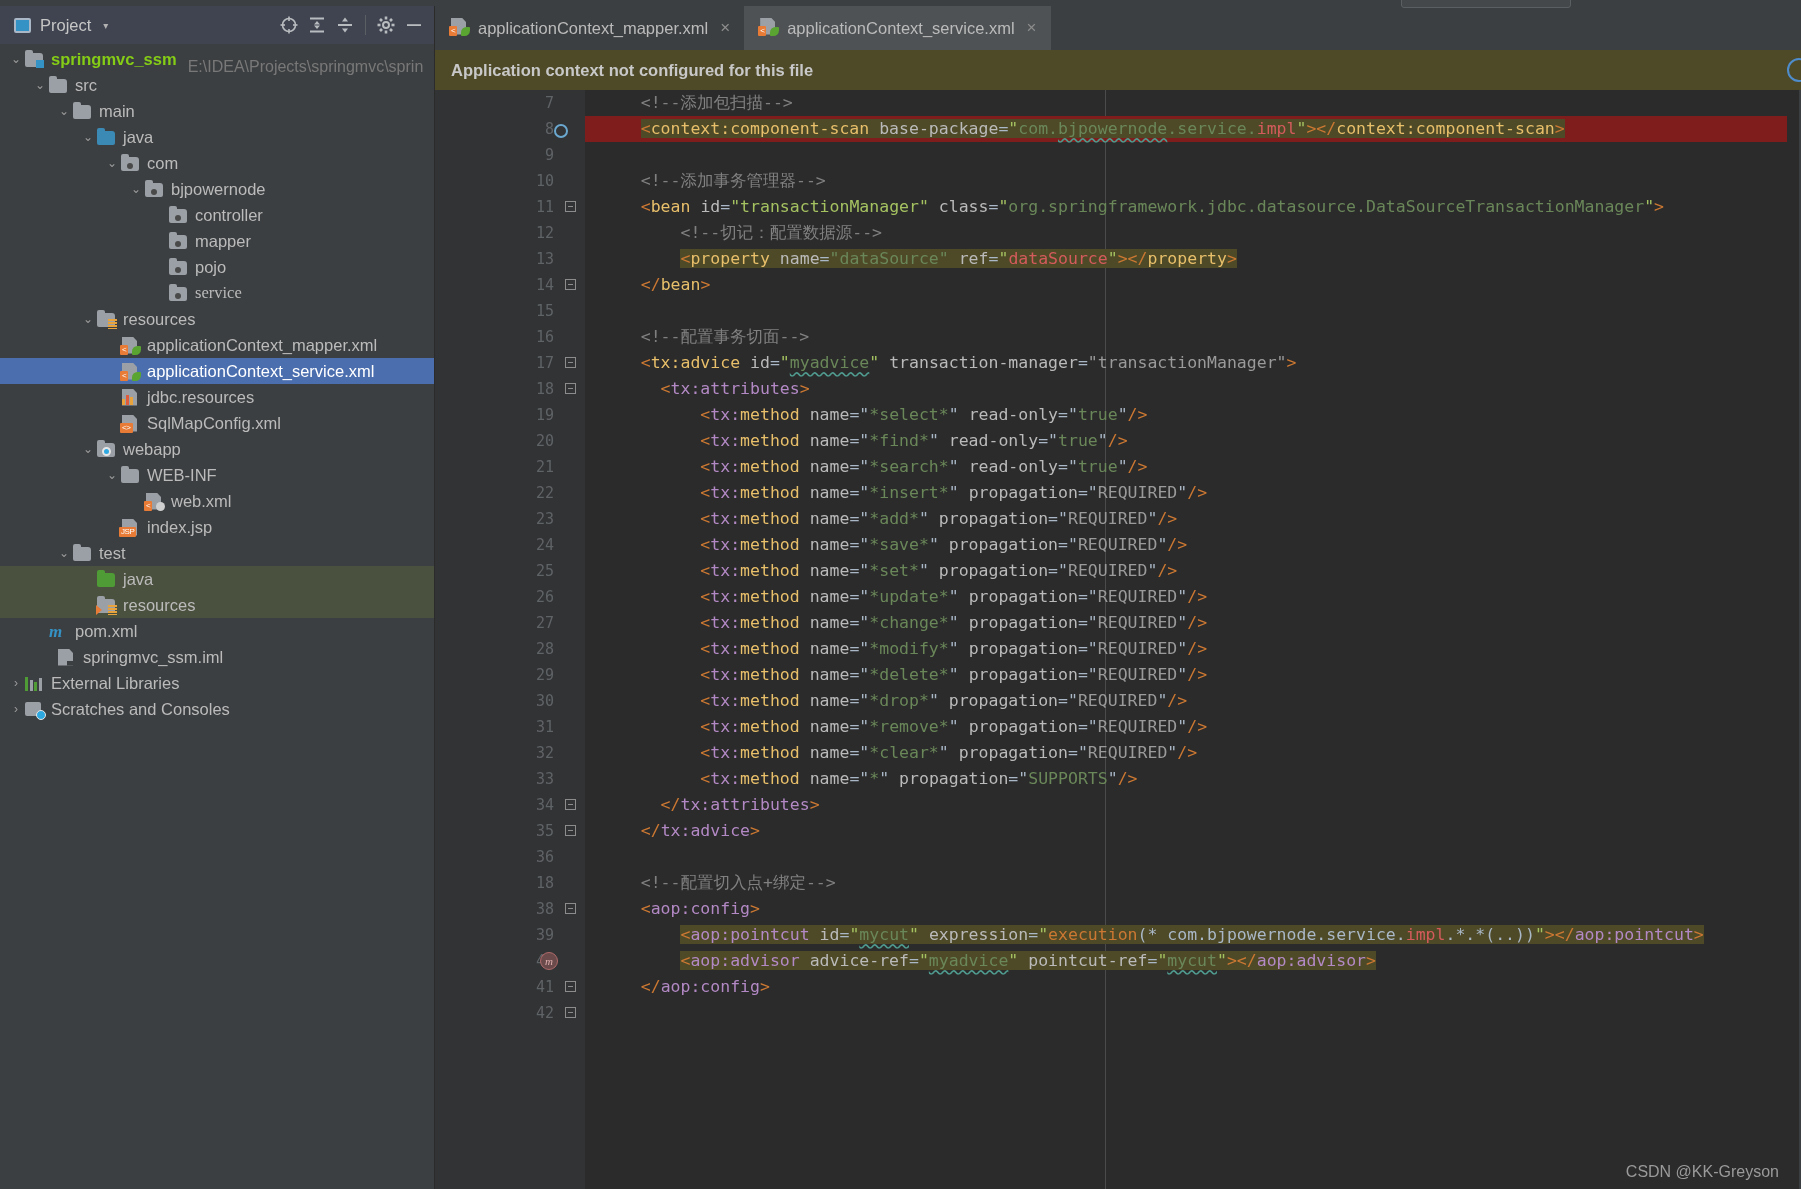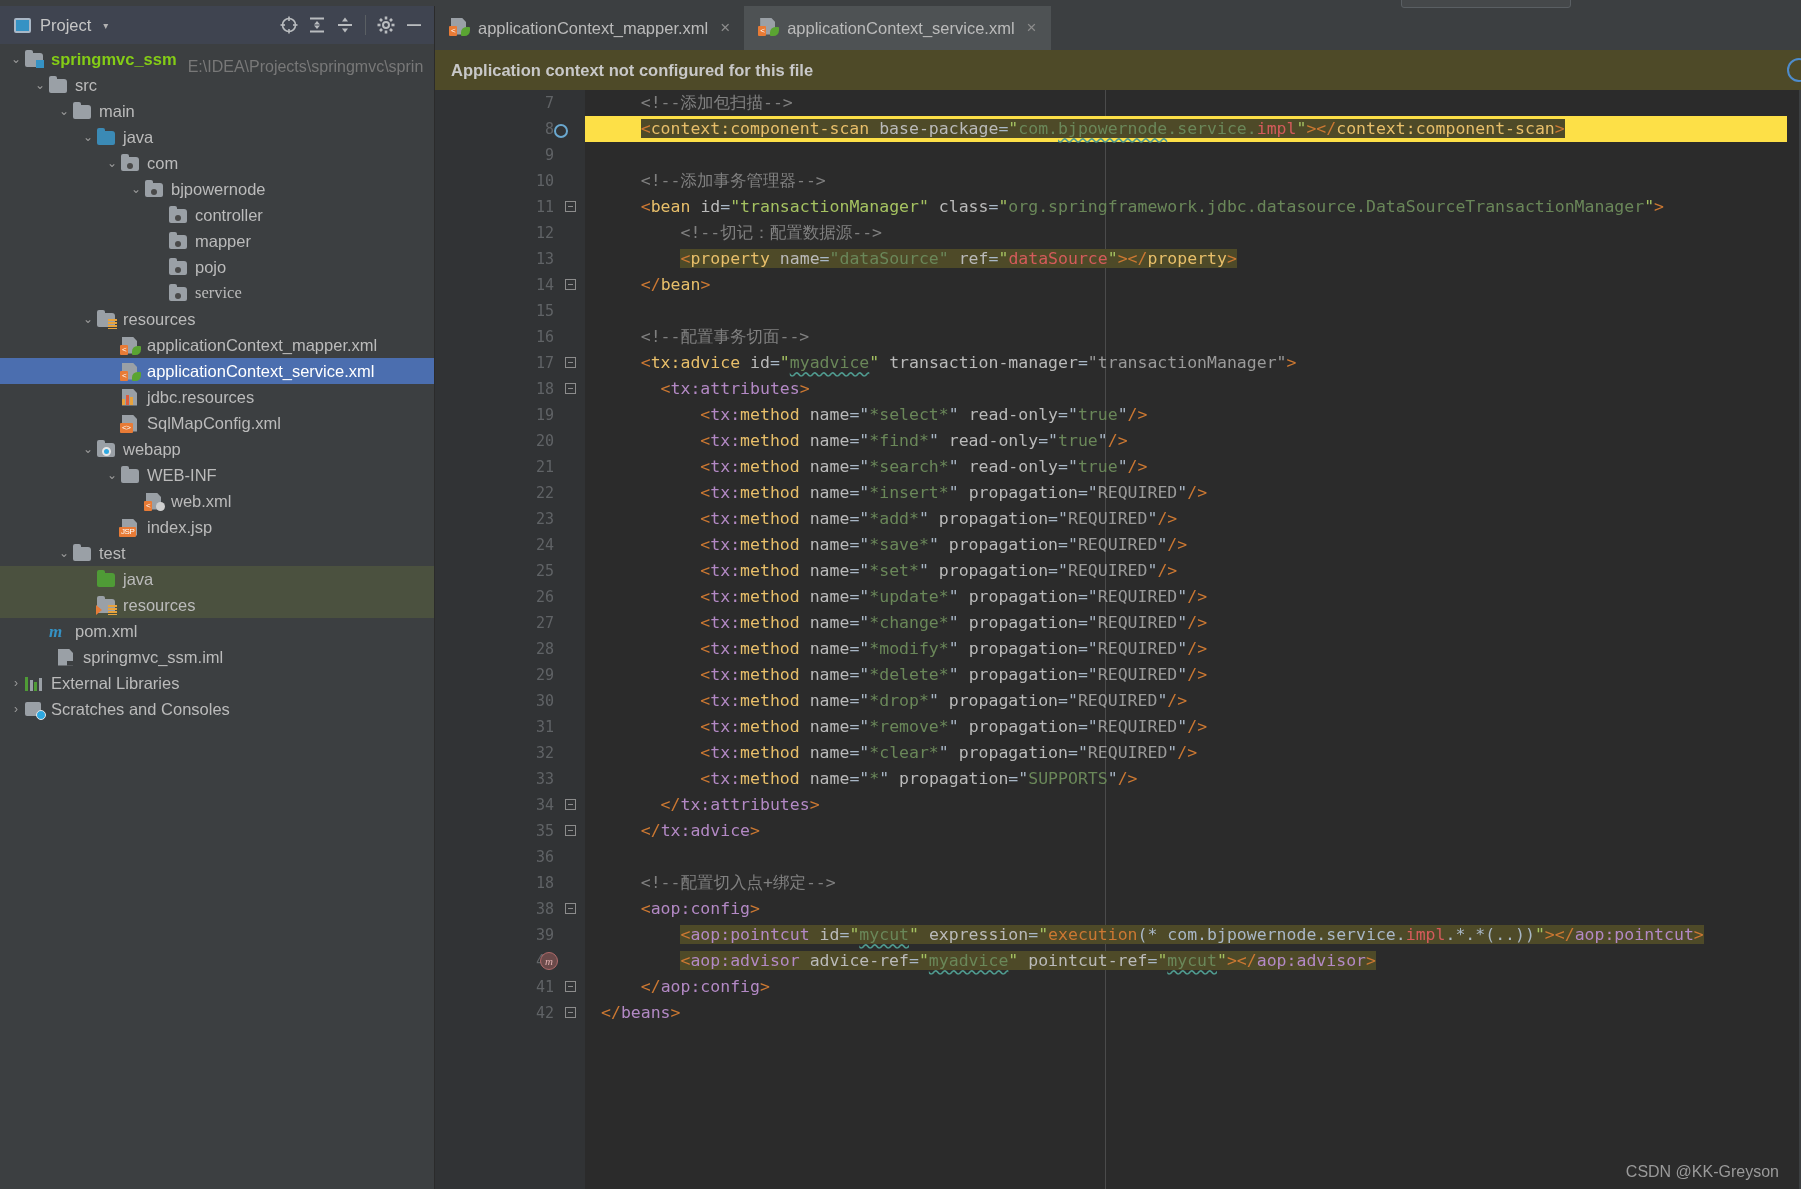--- a/index.html
+++ b/index.html
@@ -206,21 +206,21 @@
   }
   .bean-gutter {
     width: 18px; height: 18px; border-radius: 50%;
     background: #6a4a4a; border: 1px solid #b06a6a;
     display:flex; align-items:center; justify-content:center;
     color:#e0b0b0; font-size: 11px; font-family:"Liberation Serif", serif; font-style: italic;
   }
 
   .code .row { padding-left: 16px; }
   .hl { background: #4e4a28; }
-  .hl-line { background: #fde047; }
+  .hl-line { background: #7f1d1d; }
 
   .indent-guide {
     position: absolute; top: 0; bottom: 0; width: 1px; background: #4b4b4b;
   }
 
   
   .c-comment { color: #808080; }
   .c-tag     { color: #e8bf6a; }
   .c-ns      { color: #b389c5; }
   .c-attr    { color: #bababa; }
@@ -633,21 +633,20 @@
             <div class="row"><span>          </span><span><span class="c-red">&lt;</span><span class="c-ns">tx:</span><span class="c-tag">method</span><span class="c-plain"> </span><span class="c-attr">name</span><span class="c-plain">=</span><span class="c-white">"</span><span class="c-str">*clear*</span><span class="c-white">"</span><span class="c-plain"> </span><span class="c-attr">propagation</span><span class="c-plain">=</span><span class="c-white">"</span><span class="c-grayval">REQUIRED</span><span class="c-white">"</span><span class="c-red">/&gt;</span></span></div>
             <div class="row"><span>          </span><span><span class="c-red">&lt;</span><span class="c-ns">tx:</span><span class="c-tag">method</span><span class="c-plain"> </span><span class="c-attr">name</span><span class="c-plain">=</span><span class="c-white">"</span><span class="c-str">*</span><span class="c-white">"</span><span class="c-plain"> </span><span class="c-attr">propagation</span><span class="c-plain">=</span><span class="c-white">"</span><span class="c-str">SUPPORTS</span><span class="c-white">"</span><span class="c-red">/&gt;</span></span></div>
             <div class="row"><span>      </span><span><span class="c-red">&lt;/</span><span class="c-ns">tx:attributes</span><span class="c-red">&gt;</span></span></div>
             <div class="row"><span>    </span><span><span class="c-red">&lt;/</span><span class="c-ns">tx:advice</span><span class="c-red">&gt;</span></span></div>
             <div class="row"><span></span><span></span></div>
             <div class="row"><span>    </span><span><span class="c-comment">&lt;!--配置切入点+绑定--&gt;</span></span></div>
             <div class="row"><span>    </span><span><span class="c-red">&lt;</span><span class="c-ns">aop:config</span><span class="c-red">&gt;</span></span></div>
             <div class="row"><span>        </span><span class="hl"><span class="c-red">&lt;</span><span class="c-ns">aop:pointcut</span><span class="c-plain"> </span><span class="c-attr">id</span><span class="c-plain">=</span><span class="c-strq">"</span><span class="c-str wavy">mycut</span><span class="c-strq">"</span><span class="c-plain"> </span><span class="c-attr">expression</span><span class="c-plain">=</span><span class="c-strq">"</span><span class="c-orange">execution</span><span class="c-white">(* com.bjpowernode.service.</span><span class="c-pink">impl</span><span class="c-white">.*.*(..))</span><span class="c-strq">"</span><span class="c-red">&gt;</span><span class="c-red">&lt;/</span><span class="c-ns">aop:pointcut</span><span class="c-red">&gt;</span></span></div>
             <div class="row"><span>        </span><span class="hl"><span class="c-red">&lt;</span><span class="c-ns">aop:advisor</span><span class="c-plain"> </span><span class="c-attr">advice-ref</span><span class="c-plain">=</span><span class="c-strq">"</span><span class="c-str wavy">myadvice</span><span class="c-strq">"</span><span class="c-plain"> </span><span class="c-attr">pointcut-ref</span><span class="c-plain">=</span><span class="c-strq">"</span><span class="c-str wavy">mycut</span><span class="c-strq">"</span><span class="c-red">&gt;</span><span class="c-red">&lt;/</span><span class="c-ns">aop:advisor</span><span class="c-red">&gt;</span></span></div>
             <div class="row"><span>    </span><span><span class="c-red">&lt;/</span><span class="c-ns">aop:config</span><span class="c-red">&gt;</span></span></div>
-            <div class="row"><span></span><span><span class="c-red">&lt;/</span><span class="c-ns">beans</span><span class="c-red">&gt;</span></span></div>
           </div>
         <div class="scrollbar-right"></div>
         <div class="right-rail"></div>
         <div class="watermark">CSDN @KK-Greyson</div>
       </div>
 
     </div>
   </div>
 </div>
 

